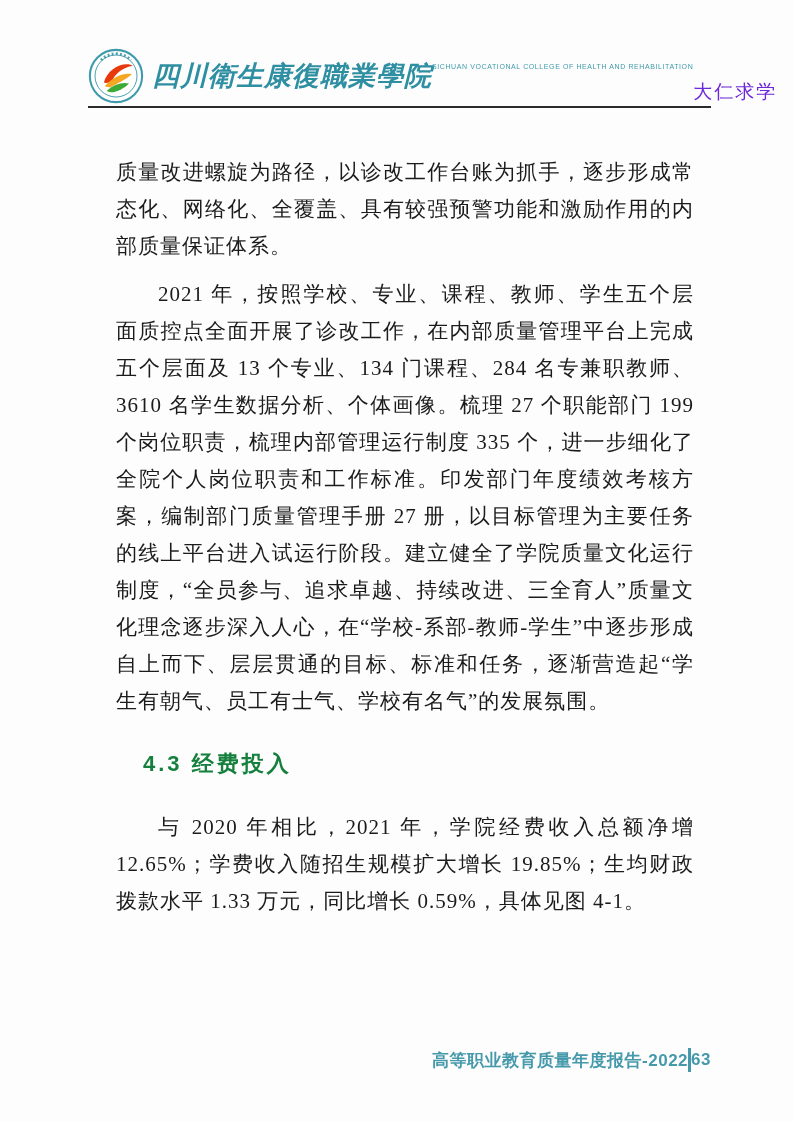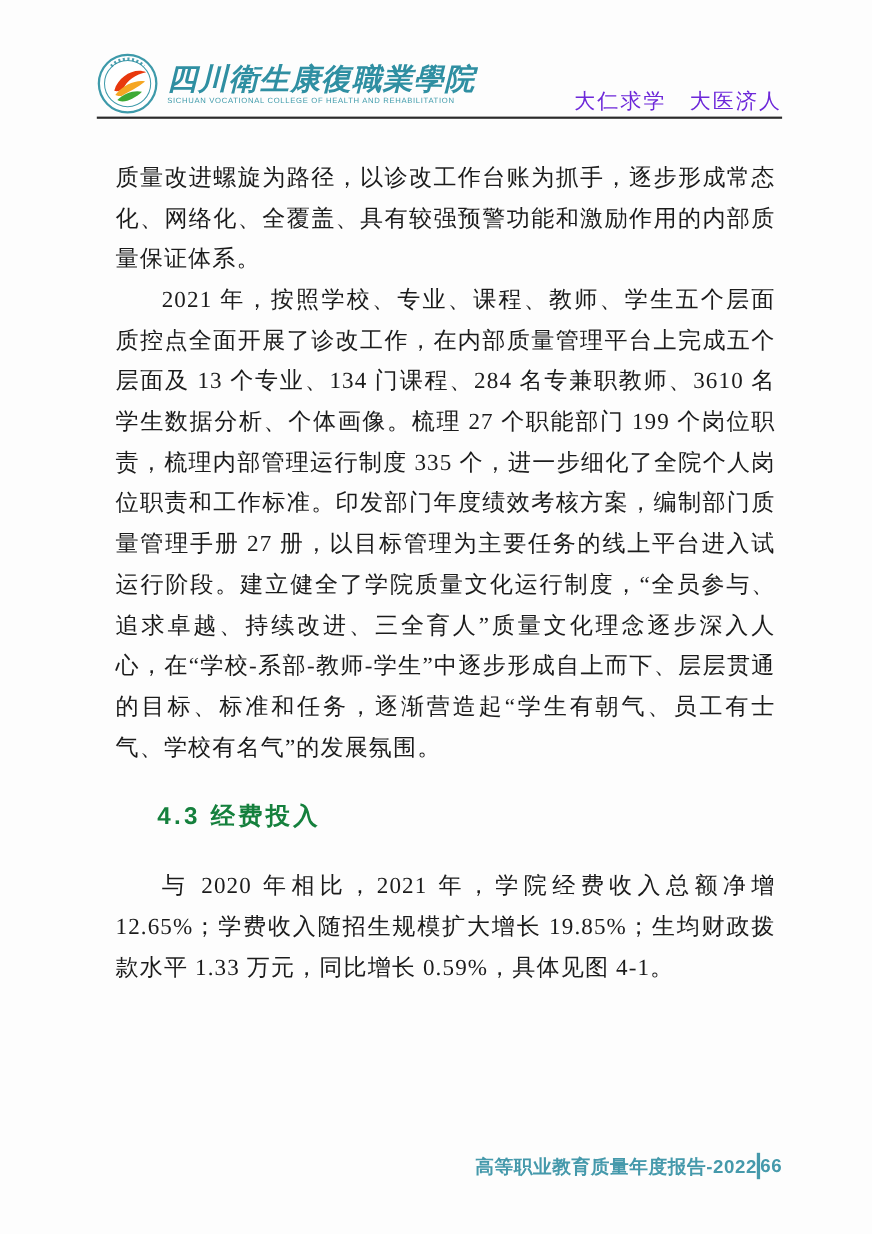--- a/index.html
+++ b/index.html
@@ -13,21 +13,21 @@
 
   
   .header {
     position:absolute; left:88px; right:82px; top:44px;
     height:62px;
     border-bottom:2px solid #2b2b2b;
     display:flex; justify-content:space-between; align-items:flex-end;
   }
   .logo { display:flex; align-items:center; gap:8px; padding-bottom:2px; }
   .emblem { width:56px; height:56px; flex:0 0 auto; }
-  .logo-text { display:flex; flex-direction:column; justify-content:center; }
+  .logo-text { display:flex; flex-direction:row; justify-content:center; }
   .logo-zh {
     color:#2f8fa2;
     font-size:27px; font-weight:bold; font-style:italic;
     letter-spacing:1px; line-height:30px; white-space:nowrap;
   }
   .logo-en {
     color:#3e9aaa;
     font-family:"Liberation Sans","DejaVu Sans",sans-serif;
     font-size:7px; letter-spacing:0.6px; white-space:nowrap; margin-top:2px;
   }
@@ -36,21 +36,21 @@
     color:#6d28d9; font-size:19px; letter-spacing:2px;
     padding-bottom:1px; white-space:pre; font-weight:500;
   }
 
   
   .content {
     position:absolute; left:105px; right:88px; top:143px;
     font-size:21px; line-height:37px; letter-spacing:1px;
     color:#1b1b1b; text-align:justify;
   }
-  .content p { margin:0; }
+  .content p { margin:11px; }
   .para-indent { text-indent:2em; }
 
   .section-heading {
     color:#15803d; font-weight:bold;
     font-size:22px; letter-spacing:3px;
     margin:25px 0 27px 0 !important;
     padding-left:38px;
     font-family:"Liberation Sans","DejaVu Sans",sans-serif;
     text-align:left;
   }
@@ -90,16 +90,16 @@
   <div class="content">
     <p>质量改进螺旋为路径，以诊改工作台账为抓手，逐步形成常态化、网络化、全覆盖、具有较强预警功能和激励作用的内部质量保证体系。</p>
     <p class="para-indent">2021 年，按照学校、专业、课程、教师、学生五个层面质控点全面开展了诊改工作，在内部质量管理平台上完成五个层面及 13 个专业、134 门课程、284 名专兼职教师、3610 名学生数据分析、个体画像。梳理 27 个职能部门 199 个岗位职责，梳理内部管理运行制度 335 个，进一步细化了全院个人岗位职责和工作标准。印发部门年度绩效考核方案，编制部门质量管理手册 27 册，以目标管理为主要任务的线上平台进入试运行阶段。建立健全了学院质量文化运行制度，“全员参与、追求卓越、持续改进、三全育人”质量文化理念逐步深入人心，在“学校-系部-教师-学生”中逐步形成自上而下、层层贯通的目标、标准和任务，逐渐营造起“学生有朝气、员工有士气、学校有名气”的发展氛围。</p>
     <p class="section-heading">4.3 经费投入</p>
     <p class="para-indent">与 2020 年相比，2021 年，学院经费收入总额净增 12.65%；学费收入随招生规模扩大增长 19.85%；生均财政拨款水平 1.33 万元，同比增长 0.59%，具体见图 4-1。</p>
   </div>
 
   <div class="footer">
     <span>高等职业教育质量年度报告-2022</span>
     <span class="footer-sep"></span>
-    <span>66</span>
+    <span>63</span>
   </div>
 
 </div>
 
 </body></html>

